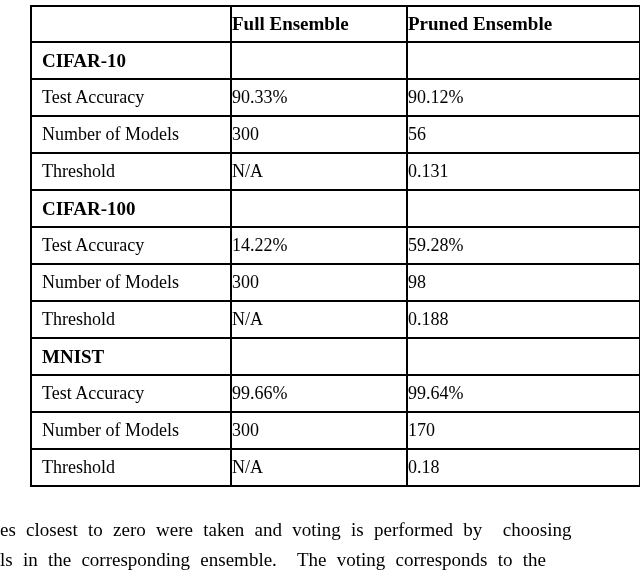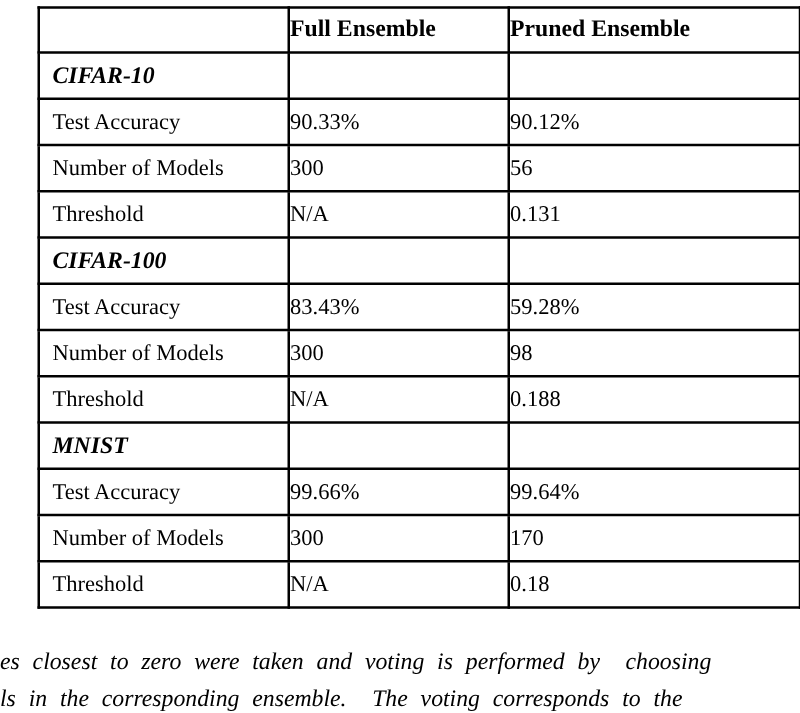--- a/index.html
+++ b/index.html
@@ -38,21 +38,20 @@
   }
   .results td.label-cell {
     text-align: left;
     padding-left: 10px;
   }
   .results td.value-cell {
     text-align: left;
   }
   .results tr.section-row td.label-cell {
     font-weight: bold;
-    font-style: italic;
     font-size: 19px;
     margin-left: 19px;
   }
 
   .caption {
     position: absolute;
     left: 28px;
     top: 34px;
     font-size: 16.5px;
     white-space: pre;
@@ -61,21 +60,20 @@
   }
 
   .body-line {
     position: absolute;
     left: 0;
     width: 640px;
     font-size: 19px;
     white-space: pre;
     word-spacing: 5.5px;
     z-index: 2;
-    font-style: italic;
   }
   .body-line.line1 { top: 519px; }
   .body-line.line2 { top: 549px; }
 </style>
 </head>
 <body>
 
 <div class="page">
 
   <table class="results">
@@ -112,21 +110,21 @@
           <td class="value-cell">N/A</td>
           <td class="value-cell">0.131</td>
         </tr>
         <tr class="section-row">
           <td class="label-cell">CIFAR-100</td>
           <td class="value-cell"></td>
           <td class="value-cell"></td>
         </tr>
         <tr>
           <td class="label-cell">Test Accuracy</td>
-          <td class="value-cell">83.43%</td>
+          <td class="value-cell">14.22%</td>
           <td class="value-cell">59.28%</td>
         </tr>
         <tr>
           <td class="label-cell">Number of Models</td>
           <td class="value-cell">300</td>
           <td class="value-cell">98</td>
         </tr>
         <tr>
           <td class="label-cell">Threshold</td>
           <td class="value-cell">N/A</td>

